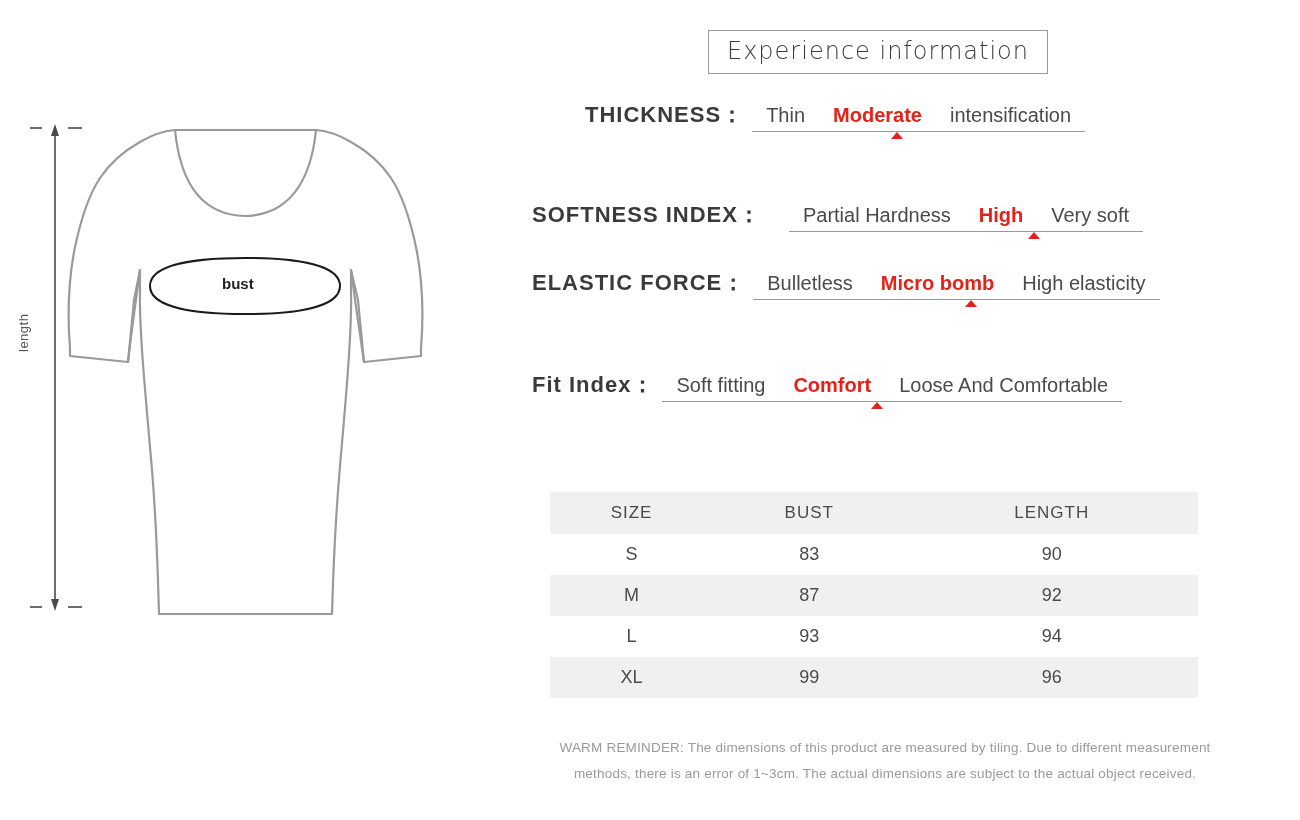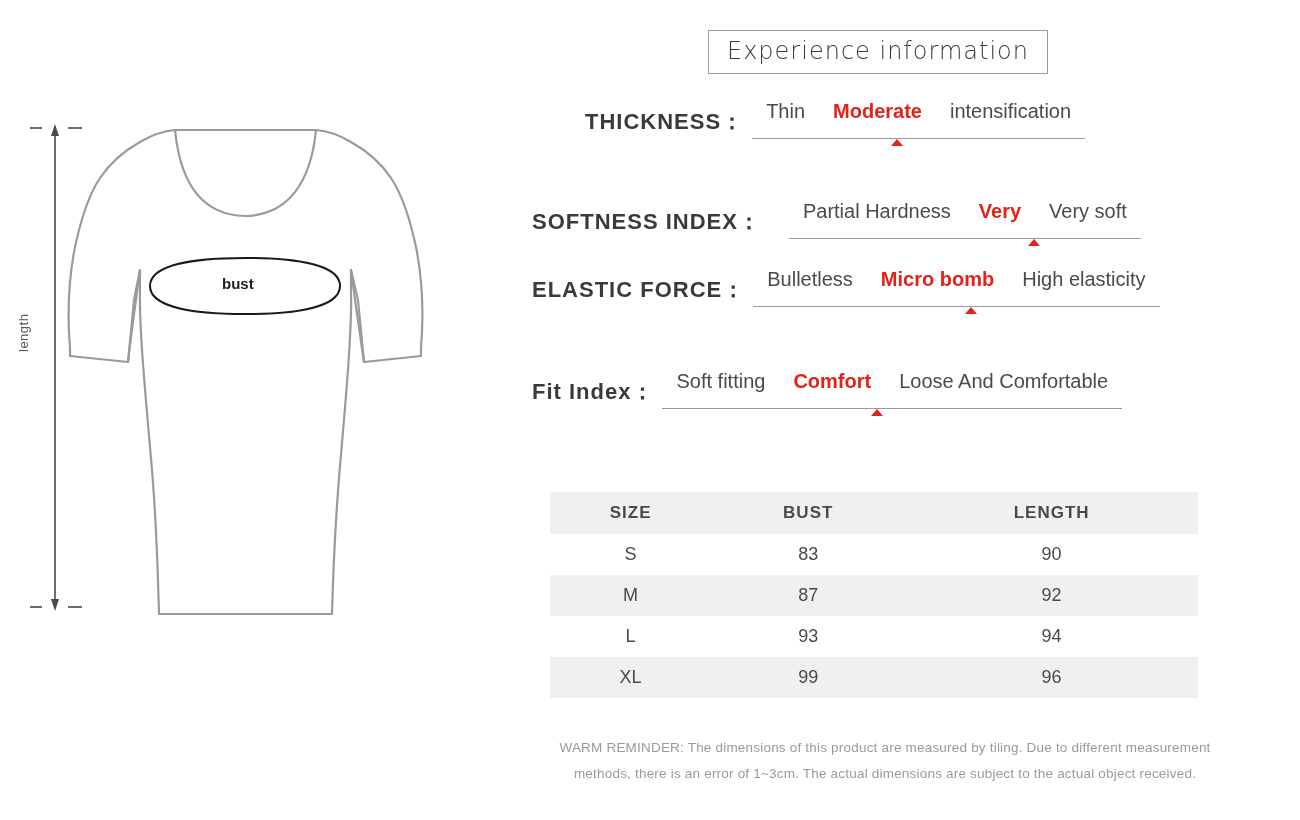--- a/index.html
+++ b/index.html
@@ -86,21 +86,21 @@
     white-space: nowrap;
     padding-right: 8px;
     padding-bottom: 2px;
     text-align: center;
   }
   .options {
     display: flex;
     align-items: flex-end;
     border-bottom: 1px solid #9a9a9a;
     position: relative;
-    padding-bottom: 15px;
+    padding-bottom: 4px;
   }
   .opt {
     font-size: 20px;
     color: #4a4a4a;
     white-space: nowrap;
     padding: 0 14px;
     font-weight: 300;
   }
   .opt.sel {
     color: #e2231a;
@@ -136,21 +136,21 @@
   table.size-table {
     position: absolute;
     left: 80px;
     top: 492px;
     width: 648px;
     border-collapse: collapse;
     font-size: 18px;
     color: #4a4a4a;
   }
   table.size-table th {
-    font-weight: 700;
+    font-weight: 400;
     font-size: 17px;
     padding: 11px 0;
     letter-spacing: 1px;
     color: #4a4a4a;
   }
   table.size-table td {
     text-align: center;
     padding: 10px 0;
     font-weight: 300;
   }
@@ -256,21 +256,21 @@
         <span class="opt sel">Moderate</span>
         <span class="opt">intensification</span>
         <span class="marker" style="left:145px;"></span>
       </div>
     </div>
 
     <div class="row" id="row-softness">
       <div class="row-label">SOFTNESS INDEX：</div>
       <div class="options">
         <span class="opt">Partial Hardness</span>
-        <span class="opt sel">Very</span>
+        <span class="opt sel">High</span>
         <span class="opt">Very soft</span>
         <span class="marker" style="left:245px;"></span>
       </div>
     </div>
 
     <div class="row" id="row-elastic">
       <div class="row-label">ELASTIC FORCE：</div>
       <div class="options">
         <span class="opt">Bulletless</span>
         <span class="opt sel">Micro bomb</span>

